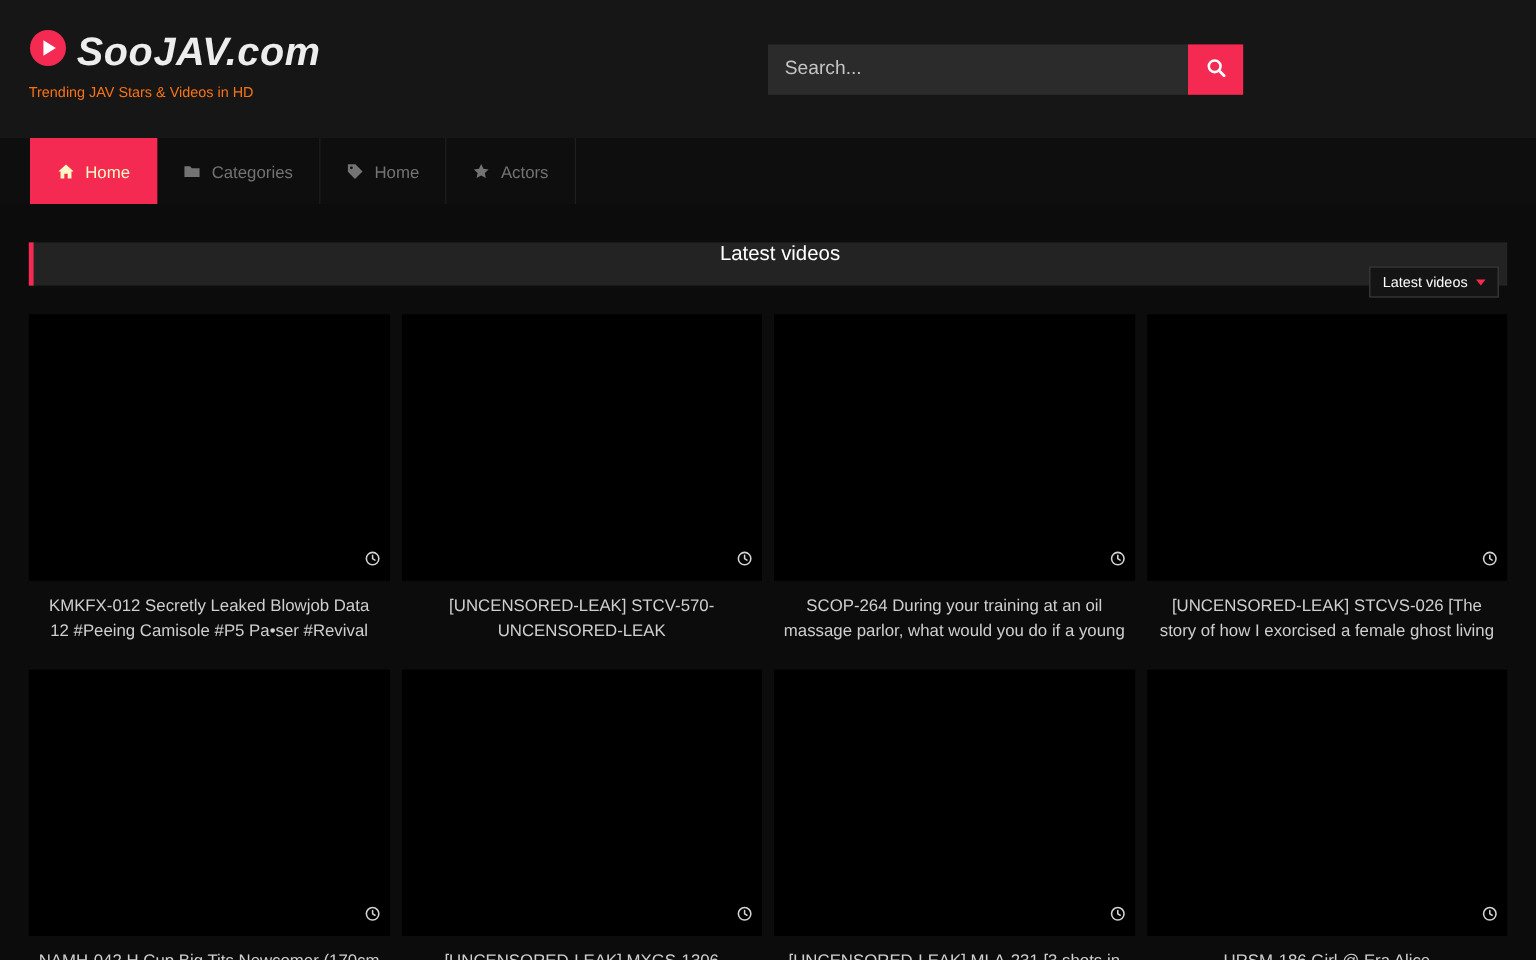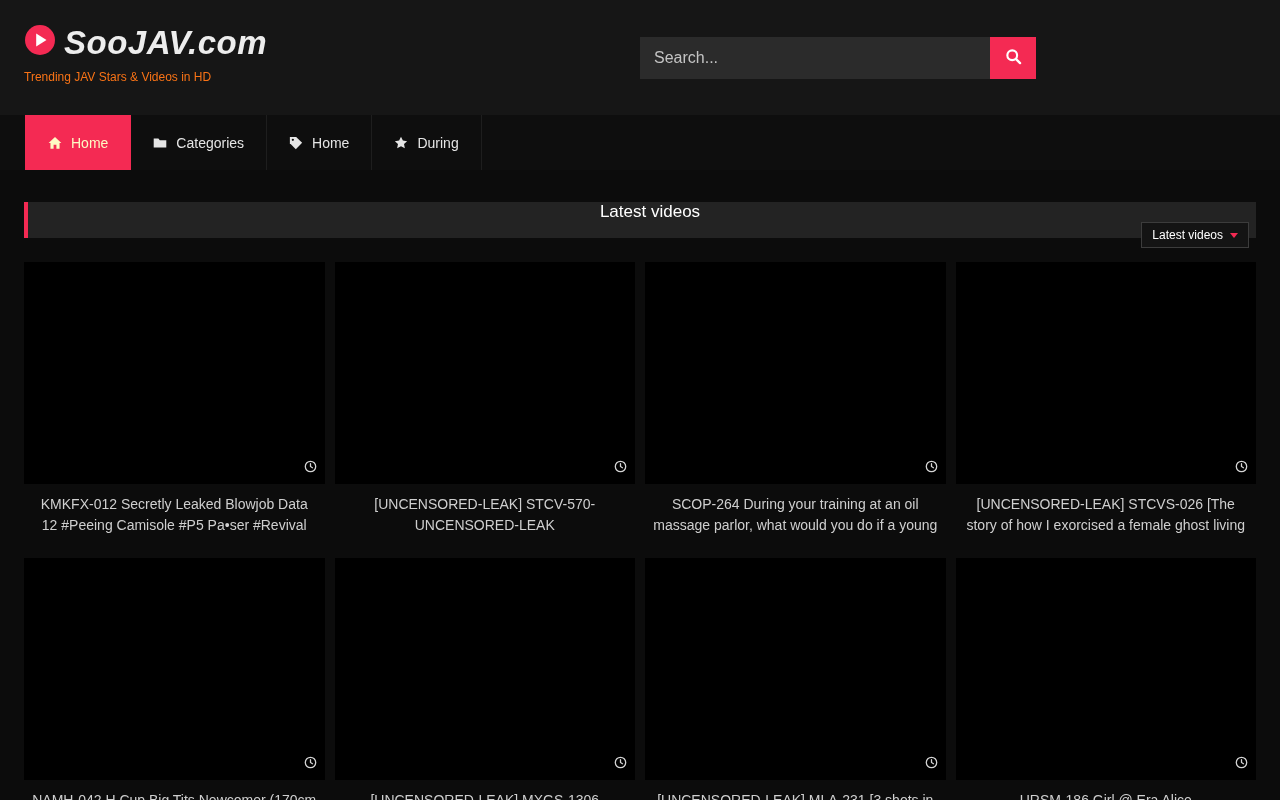--- a/index.html
+++ b/index.html
@@ -13,21 +13,21 @@
   .logo-row { display:flex; gap:8px; cursor:pointer;font-style:italic; }
   .logo-text { font-size:33px; font-weight:bold; color:#ededed; letter-spacing:0.5px; }
   .tagline { margin-top:8px; font-size:12px; color:#f97316; }
   .search-bar { position:absolute; left:640px; top:37px; display:flex; }
   .search-input { width:350px; height:42px; background:#2b2b2b; border:none; outline:none; color:#cccccc; font-size:16px; padding:0 14px; font-family:"Liberation Sans", sans-serif; }
   .search-input::placeholder { color:#c4c4c4; }
   .search-btn { width:46px; height:42px; background:var(--accent); border:none; cursor:pointer; display:flex; align-items:center; justify-content:center; }
 
   
   .main-nav { background:#0e0e0e; height:55px; display:flex; align-items:stretch; padding-left:25px; }
-  .nav-item { display:flex; align-items:center; gap:9px; padding:0 22px; font-size:14px; color:#e5e5e5; cursor:pointer; border-right:1px solid #1e1e1e; }
+  .nav-item { display:flex; align-items:center; gap:9px; padding:0 22px; font-size:14px; color:#737373; cursor:pointer; border-right:1px solid #1e1e1e; }
   .nav-item:first-child { border-left:1px solid #1e1e1e; }
   .nav-item.active { background:var(--accent); color:#fef9c3; border-color:var(--accent); }
   .nav-item svg { display:block; }
 
   
   .section-bar { margin:32px 24px 0; height:36px; background:#232323; border-left:4px solid var(--accent); display:flex; align-items:center;flex-direction:column; }
   .section-title { padding-left:16px; font-size:17px; color:#ffffff; font-weight:400; }
   .sort-btn { margin-left:auto; margin-right:7px; background:#141414; border:1px solid #3c3c3c; color:#ffffff; font-size:12px; padding:5px 10px; display:flex; align-items:center; gap:7px; cursor:pointer; font-family:"Liberation Sans", sans-serif; }
   .caret-down { width:0; height:0; border-left:4px solid transparent; border-right:4px solid transparent; border-top:5px solid var(--accent); }
 
@@ -93,21 +93,21 @@
       </svg>
     </span>
     <span>Home</span>
   </div>
   <div class="nav-item">
     <span>
       <svg viewBox="0 0 16 16" width="14" height="14">
         <path d="M8 0.8l2.15 4.45 4.85.65-3.55 3.35 0.95 4.85L8 11.7 3.6 14.1l0.95-4.85L1 5.9l4.85-.65z" fill="currentColor"></path>
       </svg>
     </span>
-    <span>During</span>
+    <span>Actors</span>
   </div>
 </nav>
 
 <main>
   <div class="section-bar">
     <h2 class="section-title">Latest videos</h2>
     <button class="sort-btn">
       <span>Latest videos</span>
       <span class="caret-down"></span>
     </button>

